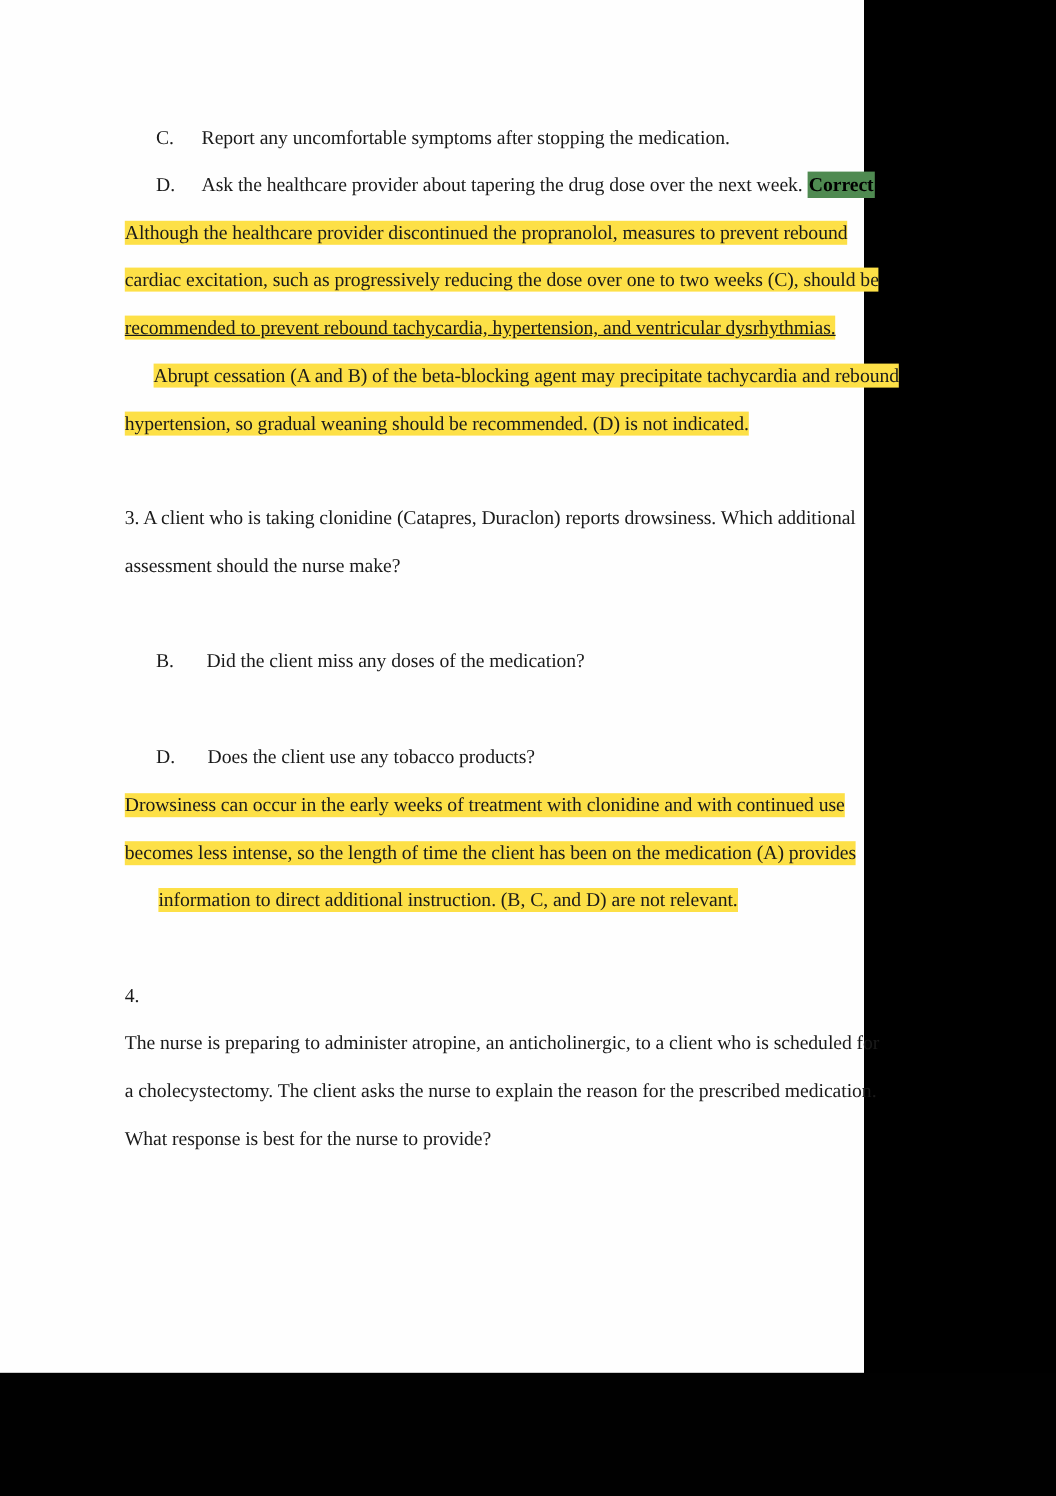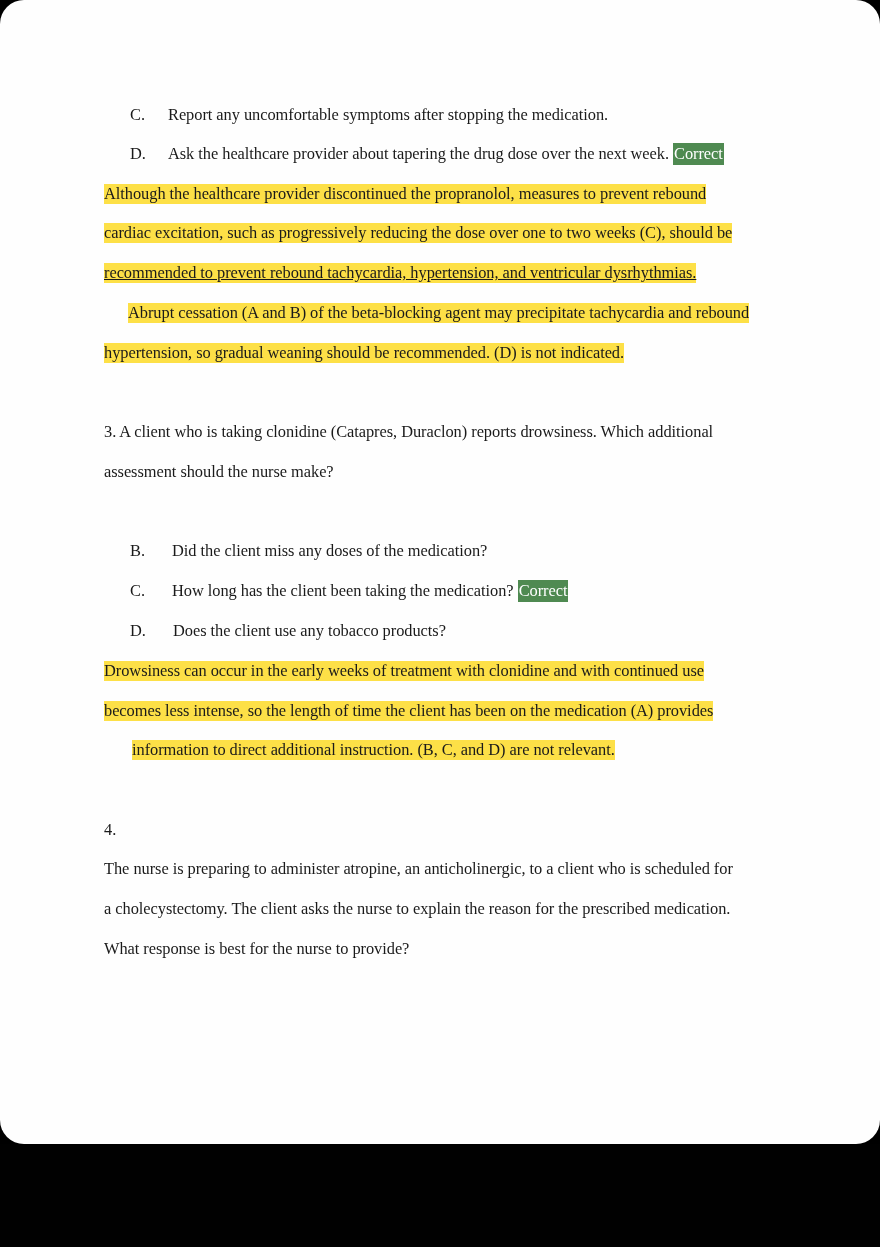--- a/index.html
+++ b/index.html
@@ -1,28 +1,28 @@
 <!DOCTYPE html>
 <html><head>
   <meta charset="utf-8">
   <style>
     html, body { margin: 0; padding: 0; }
     body {
       width: 880px; height: 1247px; background: #000; overflow: hidden;
       font-family: "Liberation Serif", serif; color: #1a1a1a;
     }
-    .page { position: relative; width: 880px; height: 1144px; background: #fefefe; border-radius: 24px; }
+    .page { position: relative; width: 720px; height: 1144px; background: #fefefe; }
     .bottom-band { width: 880px; height: 103px; background: #010101; }
     .line {
       position: absolute; font-size: 16.4px; line-height: 22px; white-space: nowrap; letter-spacing: -0.05px;
     }
     .hl { background: #fde047; padding: 0 0 1px 0; }
     .opt-letter { display: inline-block; }
     .correct-badge {
-      background: #4f8a51; color: #ffffff; font-weight: normal; padding: 1px 1px 2px 1px;
+      background: #4f8a51; color: #000000; font-weight: bold; padding: 1px 1px 2px 1px;
     }
   </style>
 </head>
 <body>
 
 <div class="page">
 
   <div class="line" style="left:130px; top:104px;">
     <span class="opt-letter" style="width:38px;">C.</span><span>Report any uncomfortable symptoms after stopping the medication.</span>
   </div>
@@ -36,24 +36,20 @@
   <div class="line" style="left:104px; top:262px;text-decoration:underline;"><span class="hl">recommended to prevent rebound tachycardia, hypertension, and ventricular dysrhythmias.</span></div>
   <div class="line" style="left:104px; top:302px;padding-left:24px;"><span class="hl">Abrupt cessation (A and B) of the beta-blocking agent may precipitate tachycardia and rebound</span></div>
   <div class="line" style="left:104px; top:342px;"><span class="hl">hypertension, so gradual weaning should be recommended. (D) is not indicated.</span></div>
 
   <div class="line" style="left:104px; top:421px;">3. A client who is taking clonidine (Catapres, Duraclon) reports drowsiness. Which additional</div>
   <div class="line" style="left:104px; top:461px;">assessment should the nurse make?</div>
 
   <div class="line" style="left:130px; top:540px;">
     <span class="opt-letter" style="width:42px;">B.</span><span>Did the client miss any doses of the medication?</span>
   </div>
-  <div class="line" style="left:130px; top:580px;">
-    <span class="opt-letter" style="width:42px;">C.</span><span>How long has the client been taking the medication?</span>
-    <span class="correct-badge">Correct</span>
-  </div>
   <div class="line" style="left:130px; top:620px;">
     <span class="opt-letter" style="width:43px;">D.</span><span>Does the client use any tobacco products?</span>
   </div>
 
   <div class="line" style="left:104px; top:660px;"><span class="hl">Drowsiness can occur in the early weeks of treatment with clonidine and with continued use</span></div>
   <div class="line" style="left:104px; top:700px;"><span class="hl">becomes less intense, so the length of time the client has been on the medication (A) provides</span></div>
   <div class="line" style="left:104px; top:739px;margin-left:28px;"><span class="hl">information to direct additional instruction. (B, C, and D) are not relevant.</span></div>
 
   <div class="line" style="left:104px; top:819px;">4.</div>
   <div class="line" style="left:104px; top:858px;">The nurse is preparing to administer atropine, an anticholinergic, to a client who is scheduled for</div>

